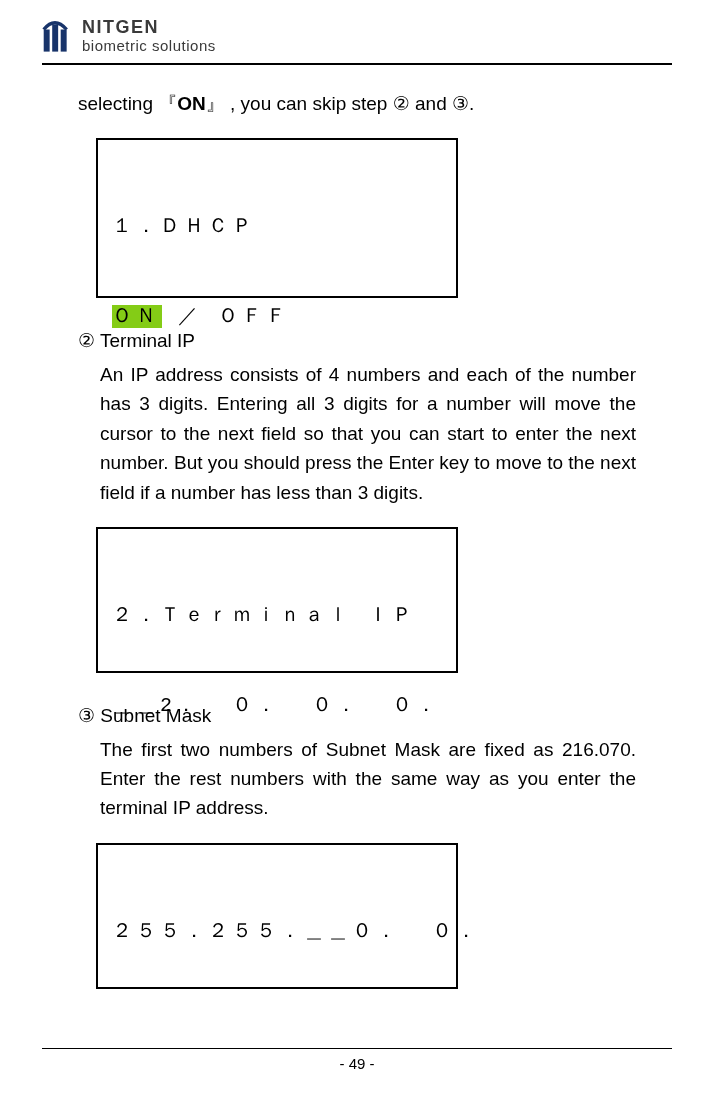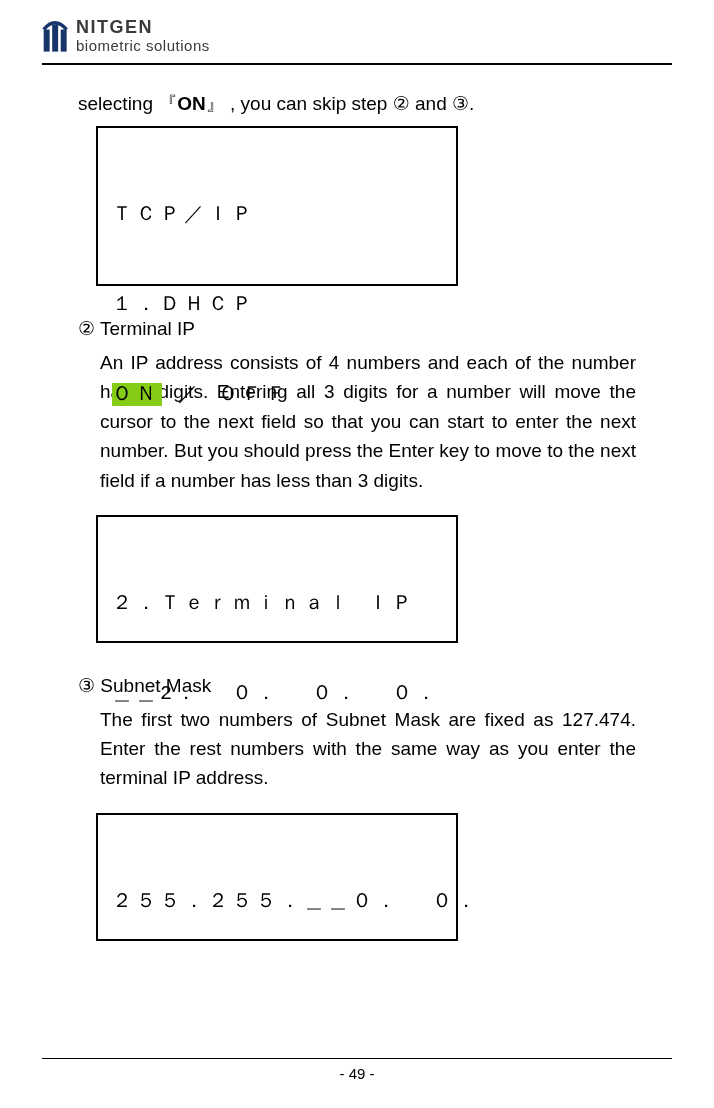--- a/index.html
+++ b/index.html
@@ -16,21 +16,21 @@
     }
     .header {
       display: flex;
       align-items: flex-end;
       gap: 6px;
       padding-bottom: 4px;
     }
     .logo-box {
       display: flex;
       align-items: flex-end;
-      gap: 0;
+      gap: 6px;
     }
     .logo-mark {
       display: flex;
       align-items: flex-end;
     }
     .brand {
       display: flex;
       flex-direction: column;
       justify-content: flex-end;
       line-height: 1;
@@ -52,21 +52,21 @@
       border-top: 2px solid #000;
       margin-top: 4px;
     }
     .content {
       padding: 24px 36px 0 36px;
       font-size: 19px;
       line-height: 1.55;
       color: #000;
     }
     .intro {
-      margin-bottom: 8px;
+      margin-bottom: 20px;
     }
     .bold { font-weight: 700; }
     .lcd {
       border: 2px solid #000;
       width: 362px;
       height: 160px;
       margin: 0 0 28px 18px;
       padding: 12px 14px 12px 14px;
       font-family: "MS Gothic", "Courier New", monospace;
       font-size: 20px;
@@ -83,35 +83,35 @@
     .section-head {
       margin-bottom: 4px;
     }
     .section-body {
       padding-left: 22px;
       text-align: justify;
       margin-bottom: 20px;
     }
     .footer {
       position: absolute;
-      bottom: 26px;
+      bottom: 36px;
       left: 42px;
       right: 42px;
     }
     .footer-line {
       border: none;
       border-top: 1.5px solid #000;
     }
     .page-num {
       text-align: center;
       font-size: 15px;
       margin-top: 6px;
       font-family: Arial, sans-serif;
     }
-    .lcd-short { height: 128px; }
+    .lcd-short { height: 146px; }
   </style>
 </head>
 <body>
 
 <div class="page">
   <div class="header">
     <div class="logo-box">
       <span class="logo-mark">
         <svg width="34" height="34" viewBox="0 0 40 40">
           <rect x="2" y="10" width="7" height="26" fill="#18346a"></rect>
@@ -127,39 +127,38 @@
     </div>
   </div>
   <hr class="hr">
 
   <div class="content">
     <p class="intro">
       <span>selecting  『</span><span class="bold">ON</span><span>』 , you can skip step </span><span>②</span><span> and </span><span>③</span><span>.</span>
     </p>
 
     <div class="lcd">
-      <span class="lcd-line">ＴＣＰ／ＩＰ</span>
       <span class="lcd-line">１．ＤＨＣＰ</span>
       <span class="lcd-line"><span class="on-hl">ＯＮ</span><span> ／ ＯＦＦ</span></span>
     </div>
 
     <p class="section-head">
       <span>②</span><span> Terminal IP</span>
     </p>
     <p class="section-body">An IP address consists of 4 numbers and each of the number has 3 digits. Entering all 3 digits for a number will move the cursor to the next field so that you can start to enter the next number. But you should press the Enter key to move to the next field if a number has less than 3 digits.</p>
 
     <div class="lcd lcd-short">
       <span class="lcd-line">２．Ｔｅｒｍｉｎａｌ ＩＰ</span>
       <span class="lcd-line">＿＿2．  ０．  ０．  ０．</span>
     </div>
 
     <p class="section-head">
       <span>③</span><span> Subnet Mask</span>
     </p>
-    <p class="section-body">The first two numbers of Subnet Mask are fixed as 127.474. Enter the rest numbers with the same way as you enter the terminal IP address.</p>
+    <p class="section-body">The first two numbers of Subnet Mask are fixed as 216.070. Enter the rest numbers with the same way as you enter the terminal IP address.</p>
 
     <div class="lcd lcd-short">
       <span class="lcd-line">２５５．２５５．＿＿０．  ０．</span>
     </div>
   </div>
 </div>
 
 <div class="footer">
   <hr class="footer-line">
   <div class="page-num">- 49 -</div>

